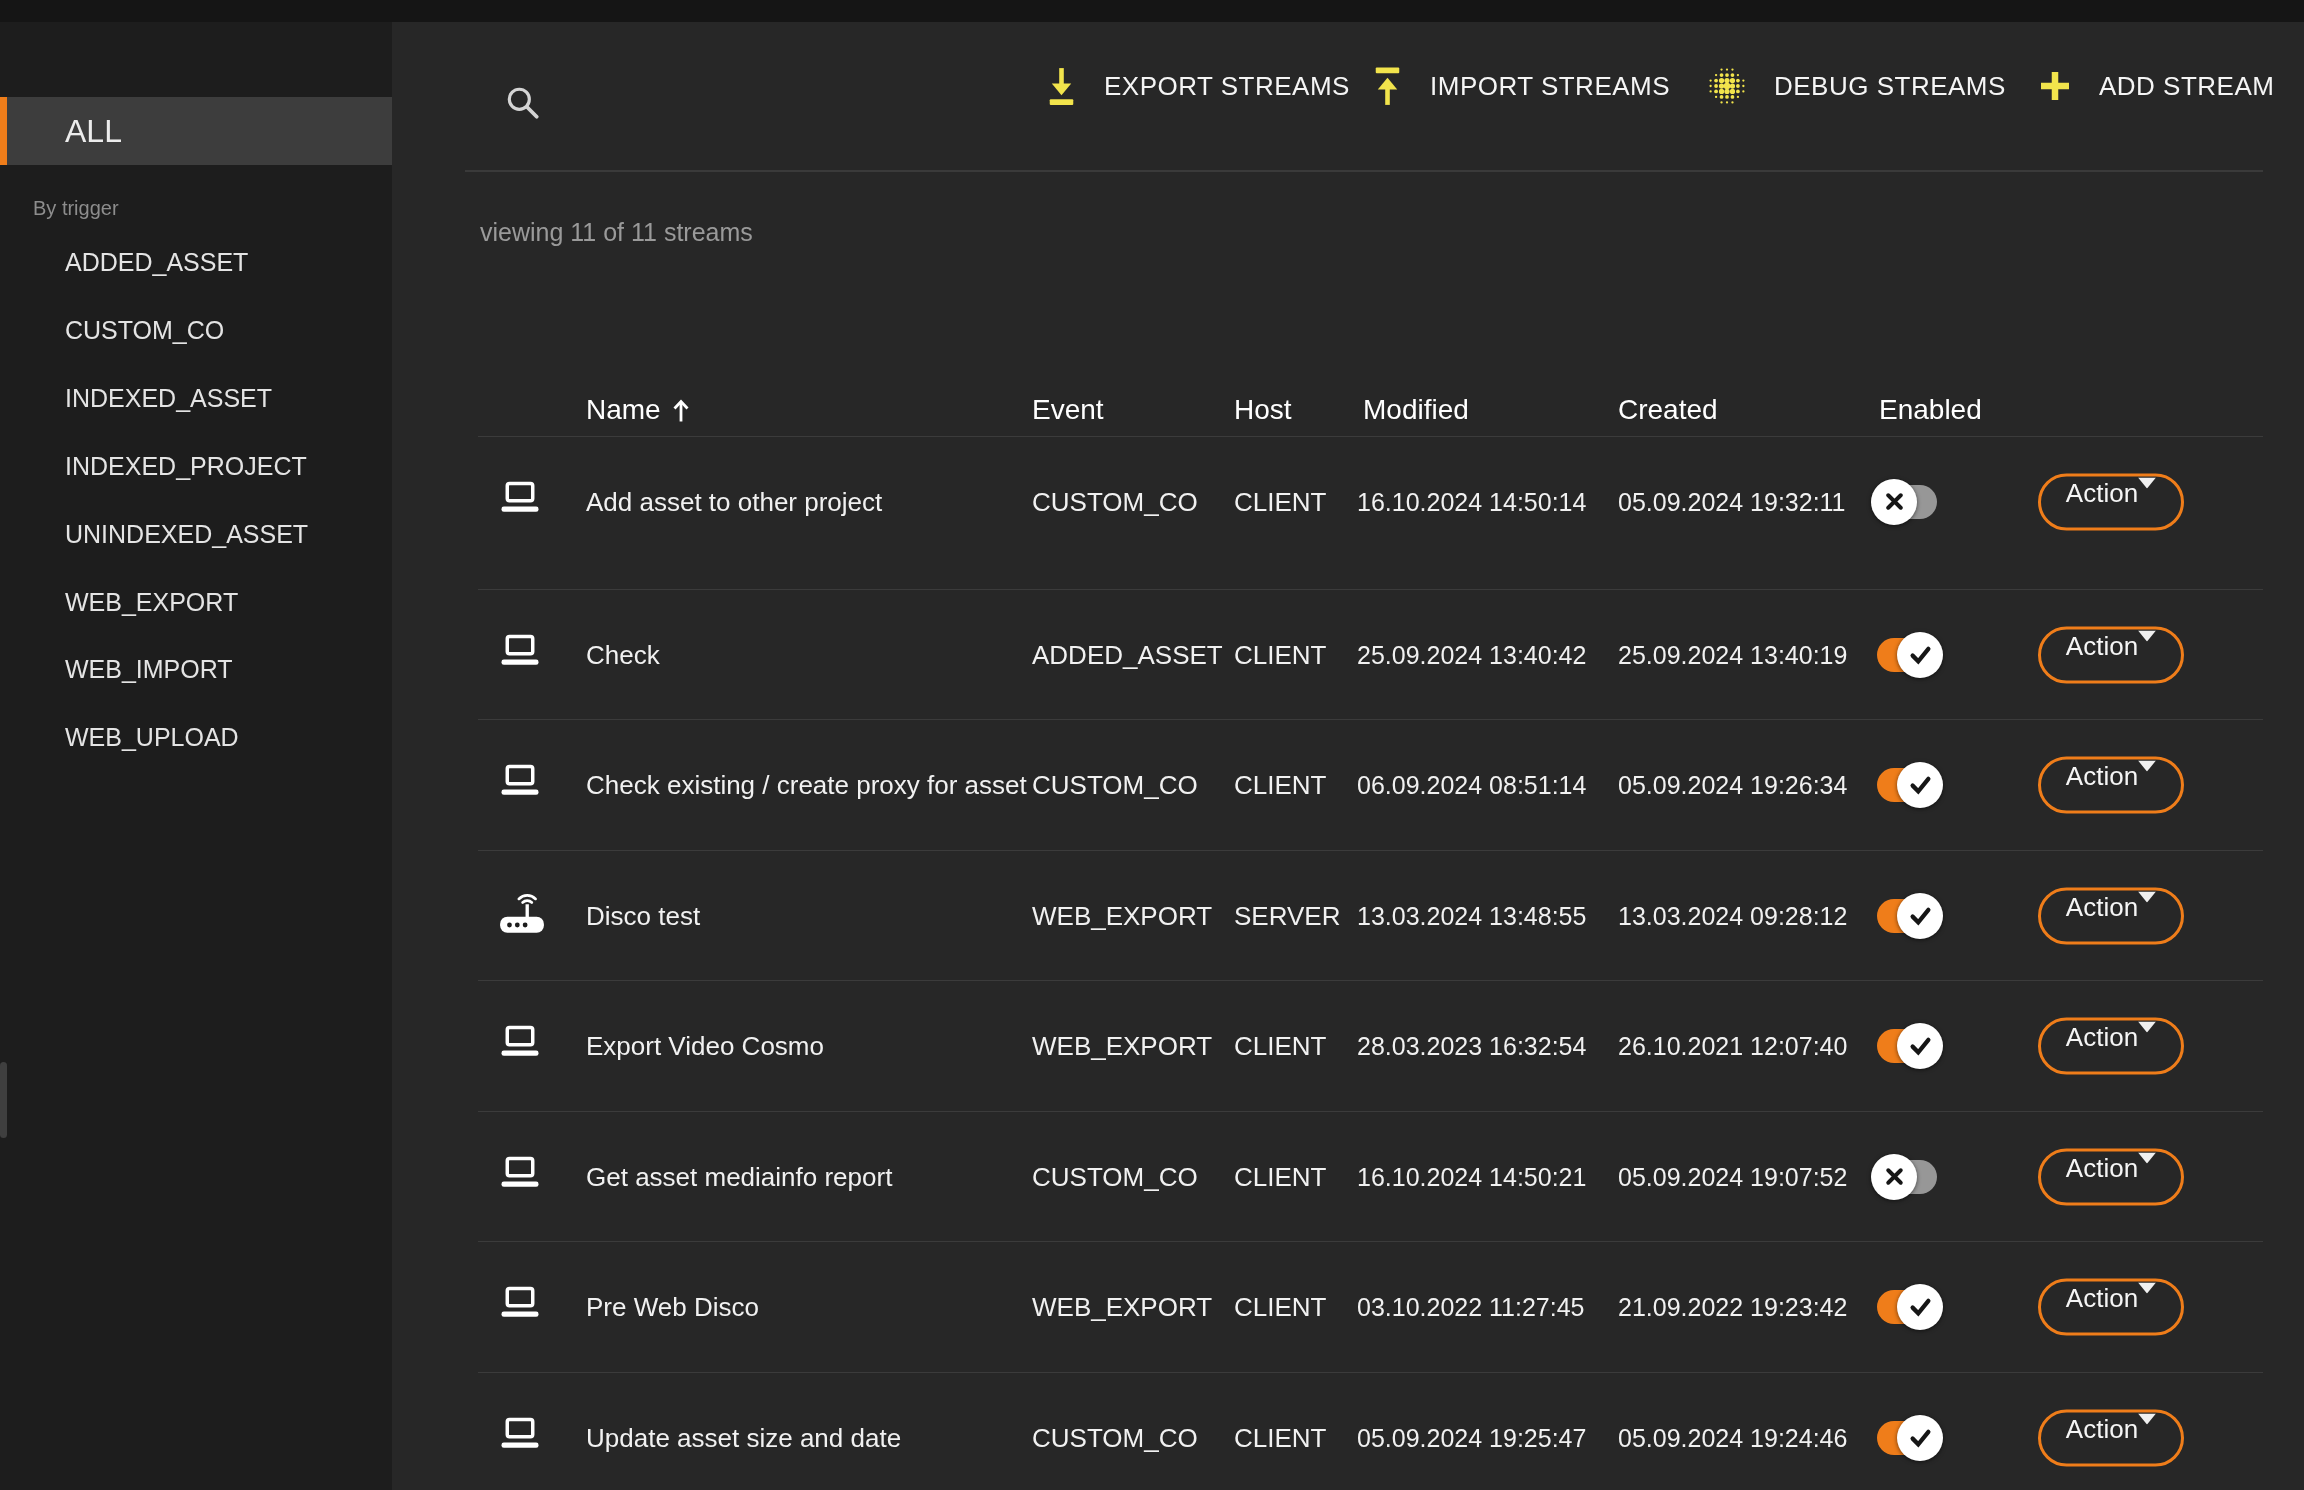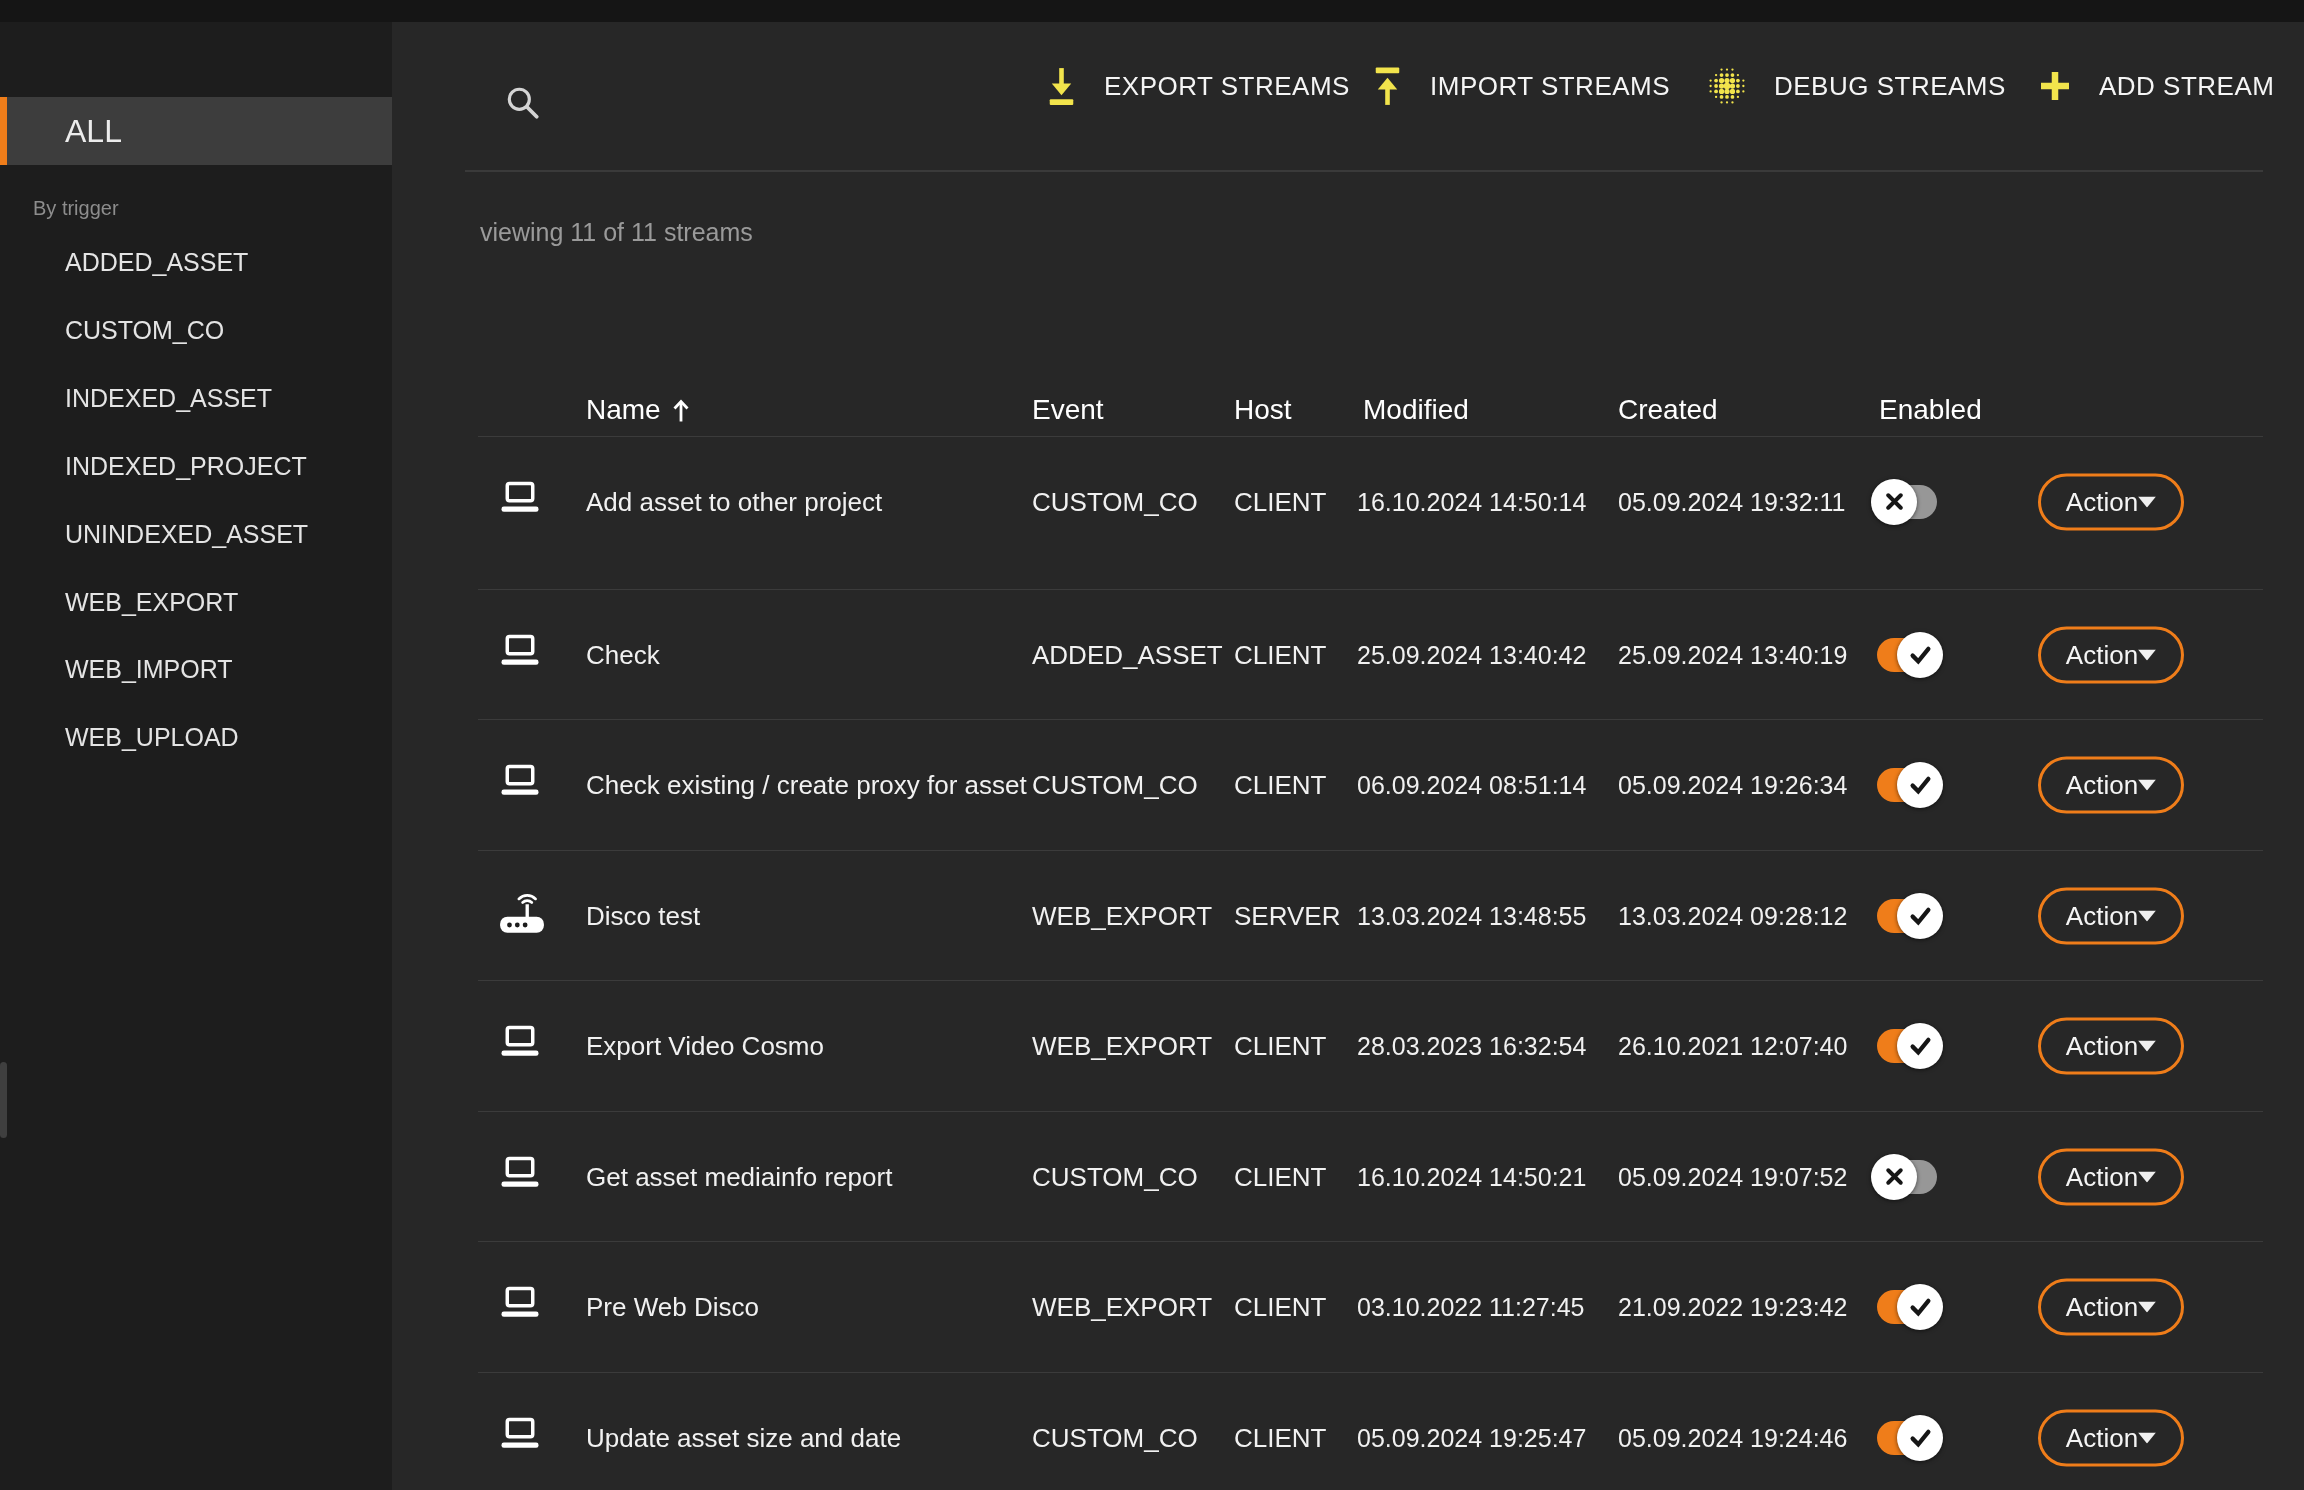--- a/index.html
+++ b/index.html
@@ -79,21 +79,21 @@
     position:absolute; top:-6px; width:46px; height:46px; border-radius:50%;
     background:#ffffff; box-shadow:0 1px 4px rgba(0,0,0,.55);
     display:flex; align-items:center; justify-content:center;
   }
   .toggle.on  .thumb { right:-6px; }
   .toggle.off .thumb { left:-6px; }
 
   .action-btn {
     width:146px; height:57px; border:3px solid #ef7d1a; border-radius:29px;
     background:transparent; color:#f5f5f5; font-size:26px; font-family:"Liberation Sans", sans-serif;
-    display:flex; align-items:center; justify-content:center; gap:0; cursor:pointer;
+    display:flex; align-items:flex-start; justify-content:center; gap:0; cursor:pointer;
   }
 </style>
 </head>
 <body>
 
 <div class="top-strip"></div>
 
 <div class="sidebar">
   <div class="all-item">
     <span>ALL</span>

